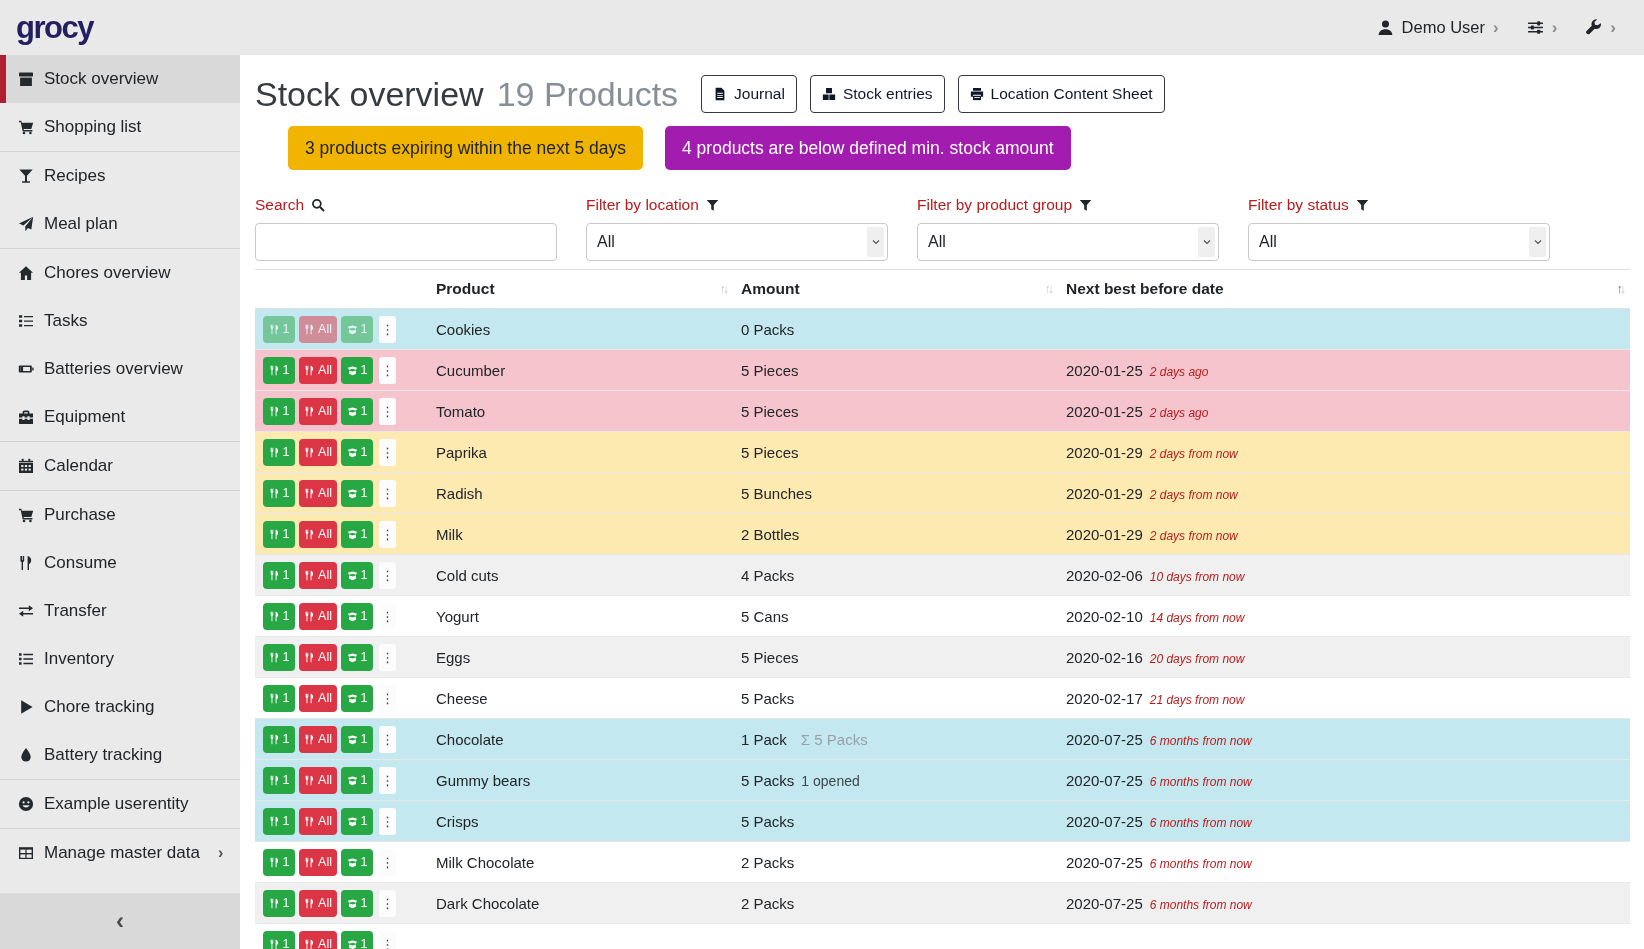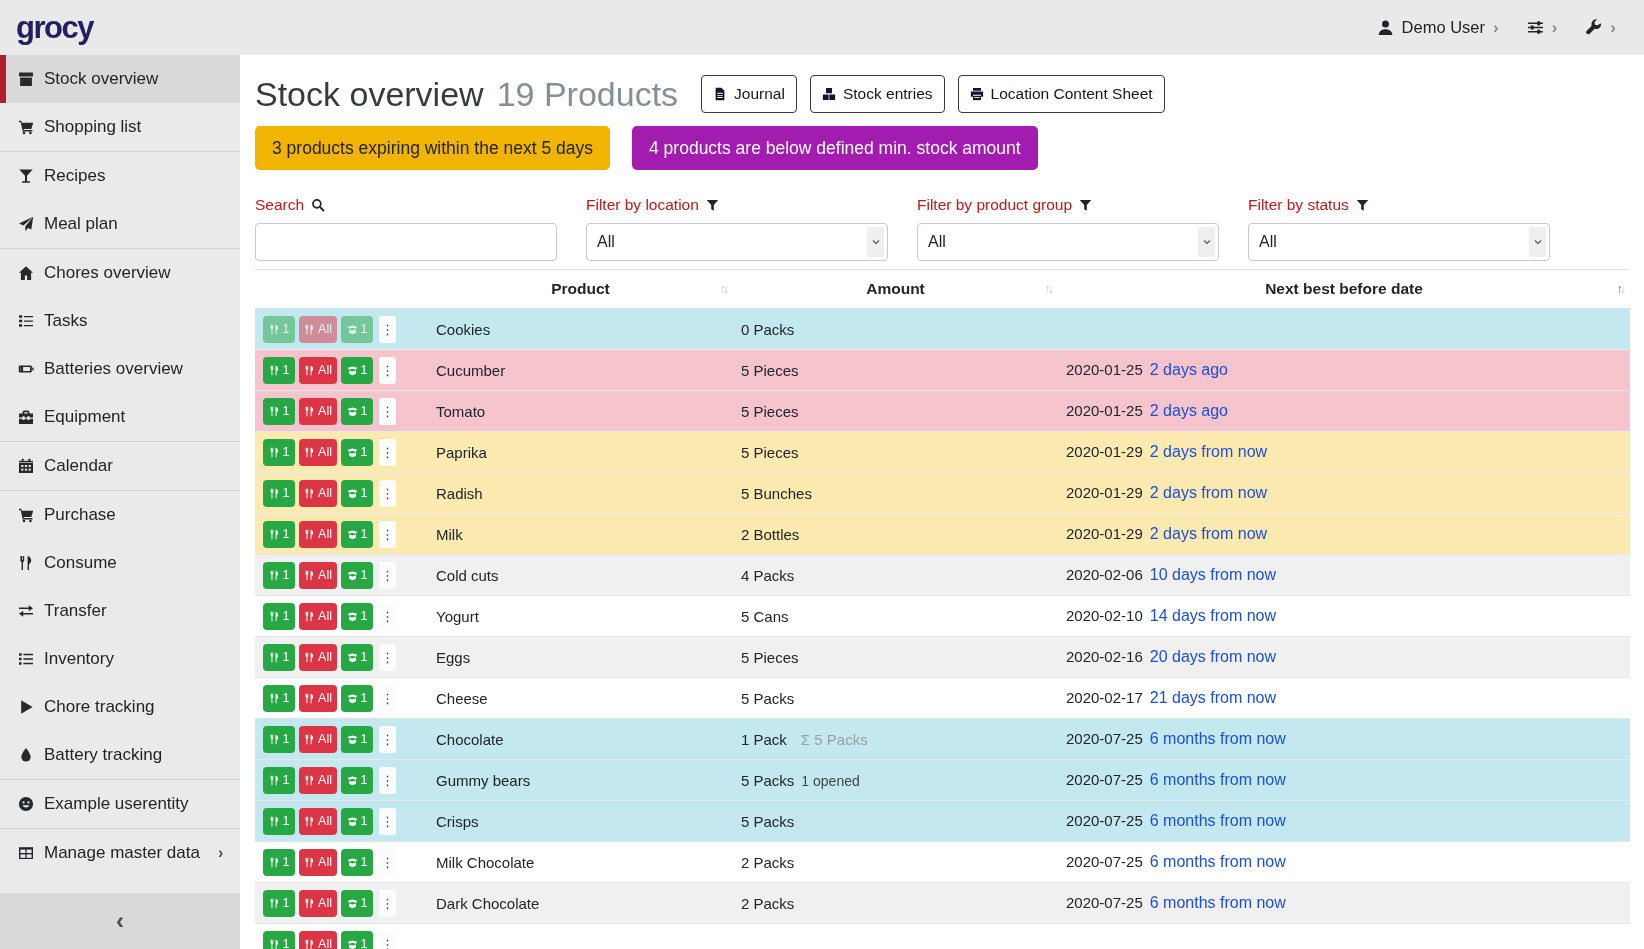--- a/index.html
+++ b/index.html
@@ -42,40 +42,40 @@
   .subtitle{color:#878f96;}
   .head-buttons{display:flex;gap:13px;margin-left:9px;}
   .btn-outline{display:inline-flex;align-items:center;gap:7px;border:1px solid #343a40;border-radius:4px;
                background:#fff;padding:0 11px;height:38px;font-size:15.5px;color:#0f172a;cursor:pointer;
                font-family:inherit;}
   .btn-outline .bicon{font-size:14px;}
 
   .alerts{display:flex;gap:22px;margin:0 0 26px;}
   .alert{height:44px;display:inline-flex;align-items:center;padding:0 17px;border-radius:5px;
          font-size:17.5px;border:none;cursor:pointer;font-family:inherit;white-space:nowrap;}
-  .alert.warning{background:#f1b400;color:#212529;}
+  .alert.warning{background:#f1b400;color:#212529;margin-left:33px;}
   .alert.danger{background:#d9455f;color:#fff;}
   .alert.info{background:#a21caf;color:#fff;}
 
   
   .filters{display:flex;gap:29px;margin-bottom:8px;}
   .filter-group{width:302px;flex:none;}
   .filter-label{display:flex;align-items:center;gap:7px;font-size:15.5px;margin-bottom:9px;color:#b91c1c;}
   .filter-label .ficon{font-size:13px;color:#212529;}
   .input{height:38px;border:1px solid #c9c9c9;border-radius:4px;background:#fff;box-sizing:border-box;
          width:100%;padding:0 10px;font-size:15px;font-family:inherit;outline:none;}
   .select{height:38px;border:1px solid #c9c9c9;border-radius:4px;background:#fff;box-sizing:border-box;
           width:100%;position:relative;display:flex;align-items:center;padding:0 28px 0 10px;font-size:16px;
           cursor:pointer;}
   .select-arrow{position:absolute;top:3px;bottom:3px;right:3px;width:17px;background:#efefef;border-radius:2px;
                 display:flex;align-items:center;justify-content:center;color:#555;font-size:10px;}
 
   
   table{width:100%;border-collapse:collapse;table-layout:fixed;}
-  thead th{text-align:center;font-weight:bold;font-size:15.5px;padding:10px 8px;border-top:1px solid #dee2e6;
+  thead th{text-align:left;font-weight:bold;font-size:15.5px;padding:10px 8px;border-top:1px solid #dee2e6;
            border-bottom:1px solid #dee2e6;position:relative;box-sizing:border-box;}
   th.w-actions{width:173px;}
   th.w-product{width:305px;}
   th.w-amount{width:325px;}
   .sort{position:absolute;right:4px;top:50%;transform:translateY(-52%);font-size:12.5px;color:#c9c9c9;
         letter-spacing:-3px;padding-right:3px;}
   .sort i{font-style:normal;}
   .sort.sorted i:first-child{color:#6d6d6d;}
 
   tbody td{height:41px;padding:0 8px;border-bottom:1px solid rgba(0,0,0,.09);font-size:15px;
@@ -92,21 +92,21 @@
   .rbtn .ric{font-size:11px;}
   .rbtn.green{background:#28a745;width:32px;}
   .rbtn.red{background:#dc3545;width:38px;}
   .rbtn.muted{opacity:.5;}
   .menu-btn{width:17px;height:27px;background:#fcfcfc;border:none;border-radius:3px;color:#3a3a3a;
             font-size:13px;display:inline-flex;align-items:center;justify-content:center;cursor:pointer;
             margin-left:2px;padding:0;flex:none;}
 
   .amount-sum{color:#98a1a8;margin-left:14px;}
   .amount-opened{color:#3f464c;font-size:14px;margin-left:7px;}
-  .date-rel{color:#1d4ed8;font-size:16px;margin-left:7px;}
+  .date-rel{color:#b91c1c;font-style:italic;font-size:12px;margin-left:7px;}
 </style>
 </head>
 <body>
 
 <div class="app">
   <header class="topbar">
     <div class="logo">grocy</div>
     <div class="topbar-right">
       <div class="topbar-item">
         <span class="ticon" data-icon="person">

